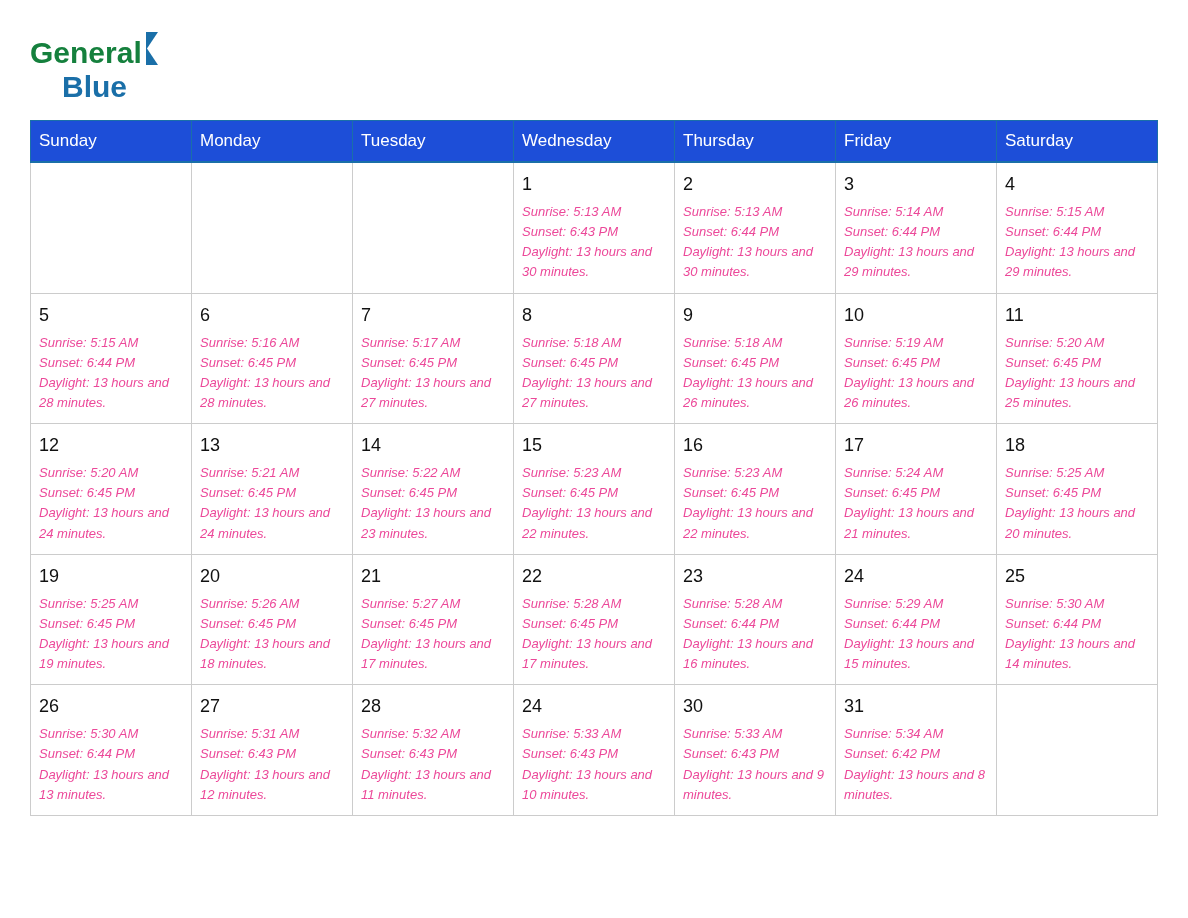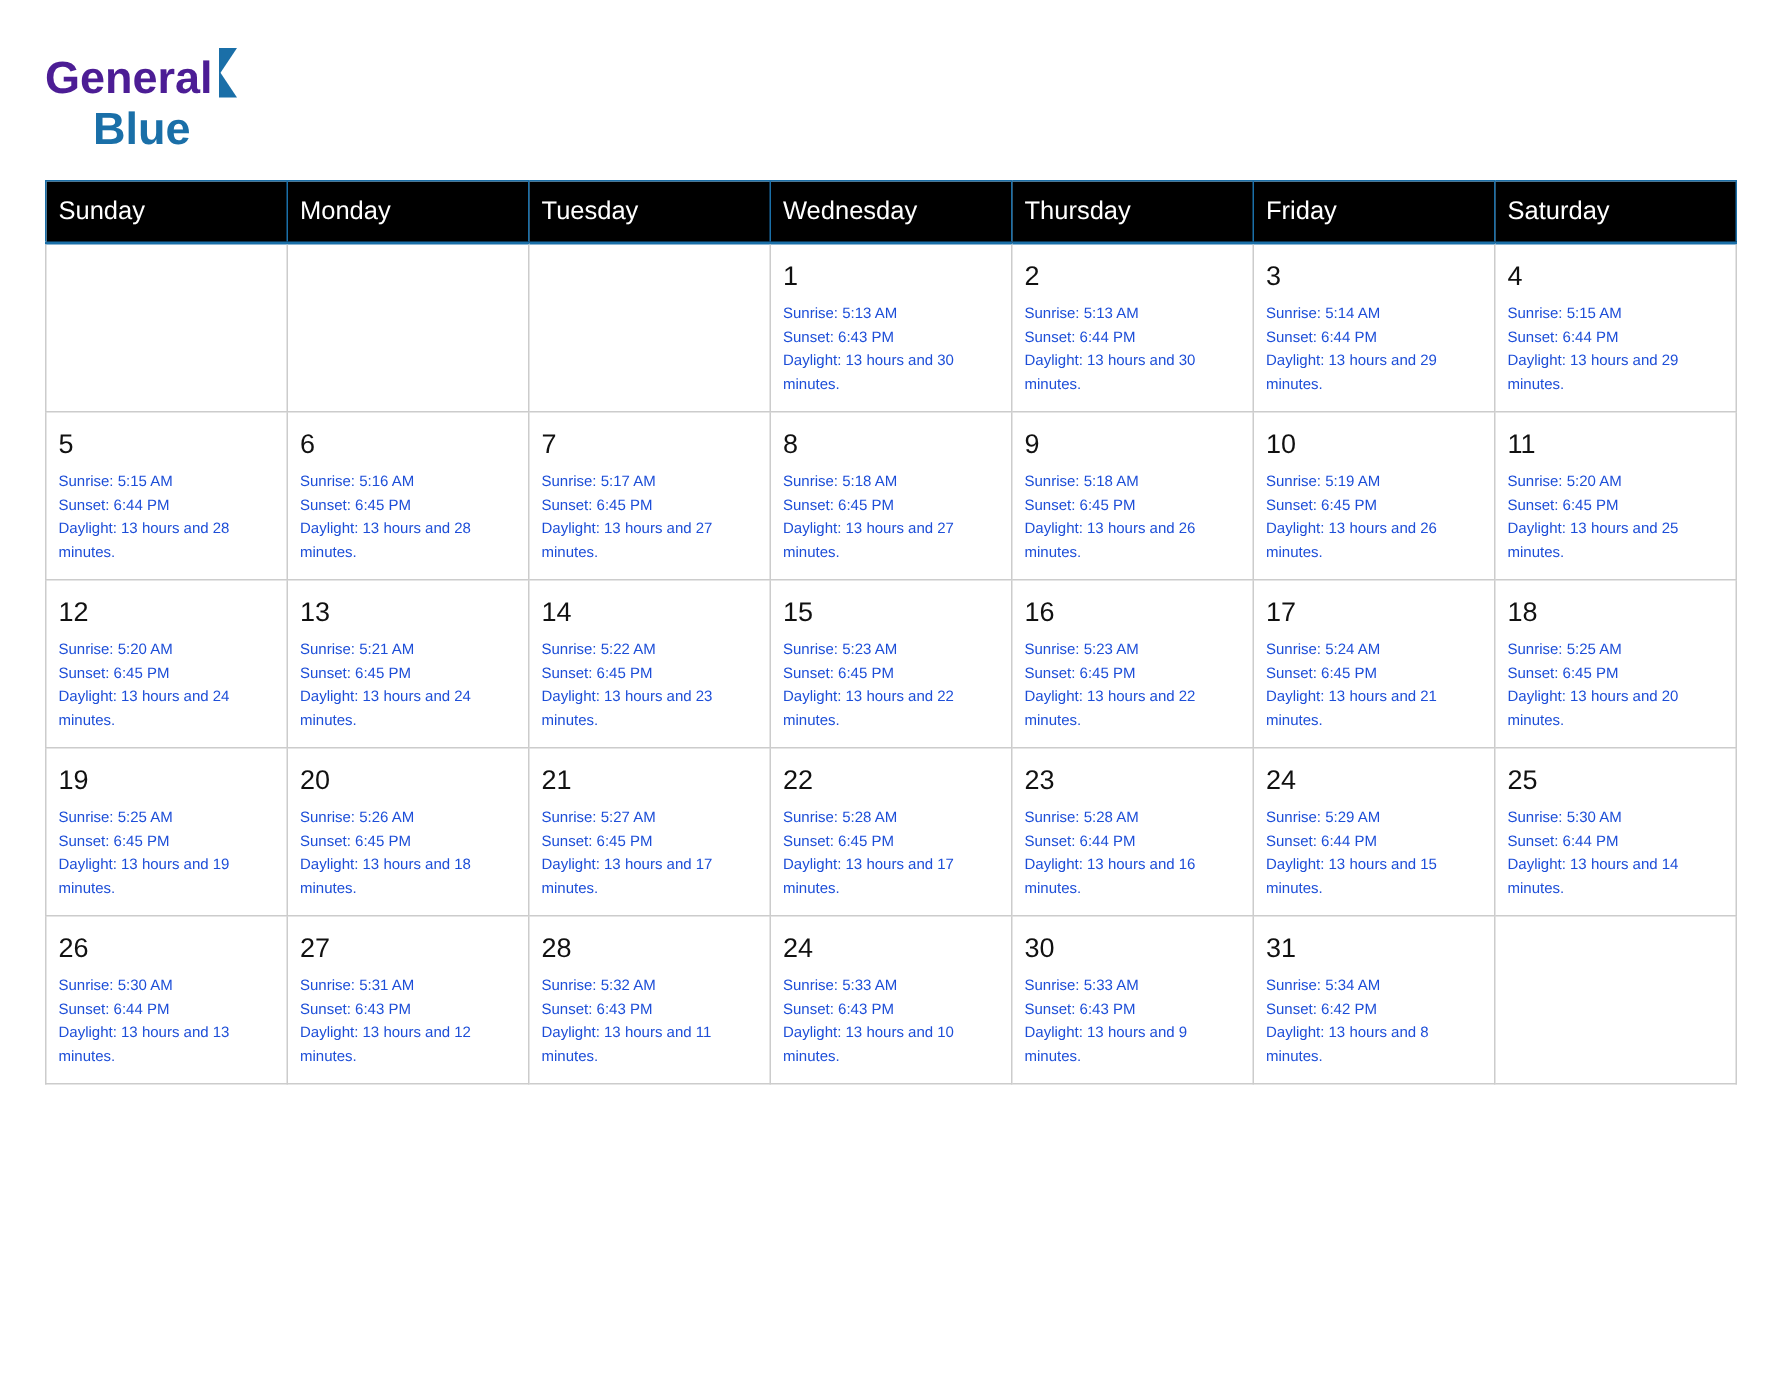--- a/index.html
+++ b/index.html
@@ -29,21 +29,21 @@
       font-size: 22px;
       color: #333;
       margin-top: 4px;
     }
     .calendar {
       width: 100%;
       border-collapse: collapse;
       table-layout: fixed;
     }
     .calendar thead tr th {
-      background-color: #000000;
+      background-color: #1d4ed8;
       color: #fff;
       font-size: 17px;
       font-weight: normal;
       padding: 10px 8px;
       text-align: left;
       border: 1px solid #1a6fa8;
     }
     .calendar tbody tr td {
       vertical-align: top;
       border: 1px solid #ccc;
@@ -54,23 +54,24 @@
       line-height: 1.5;
     }
     .calendar tbody tr td .day-num {
       font-size: 18px;
       color: #111;
       font-weight: normal;
       display: block;
       margin-bottom: 4px;
     }
     .calendar tbody tr td .day-info {
-      color: #1d4ed8;
-      font-size: 10px;
+      color: #ec4899;
+      font-size: 13px;
       line-height: 1.55;
+      font-style: italic;
     }
     .calendar tbody tr:first-child td {
       border-top: 2px solid #1a6fa8;
     }
     .calendar tbody tr td:first-child {
       border-left: 1px solid #ccc;
     }
     .logo-wrapper {
       display: flex;
       flex-direction: column;
@@ -85,21 +86,21 @@
       align-items: center;
       gap: 0;
     }
   </style>
 </head>
 <body>
 
 <div class="header">
   <div class="logo-wrapper">
     <div class="logo-row1">
-      <span style="font-size:30px;font-weight:bold;color:#4c1d95;font-family:Arial,sans-serif;margin-top:16px;">General</span>
+      <span style="font-size:30px;font-weight:bold;color:#15803d;font-family:Arial,sans-serif;margin-top:16px;">General</span>
       <div style="display:flex;flex-direction:column;align-items:center;margin-left:4px;margin-top:6px;">
         <div style="width:0;height:0;border-left:12px solid #1a6fa8;border-right:0px solid transparent;border-bottom:18px solid transparent;border-top:0px solid transparent;"></div>
         <div style="width:0;height:0;border-left:12px solid #1a6fa8;border-right:0px solid transparent;border-top:18px solid transparent;border-bottom:0px solid transparent;margin-top:-3px;"></div>
       </div>
     </div>
     <div class="logo-row2" style="margin-left:2px;">
       <span style="font-size:30px;font-weight:bold;color:#1a6fa8;font-family:Arial,sans-serif;margin-left:30px;">Blue</span>
     </div>
   </div>
 </div>

